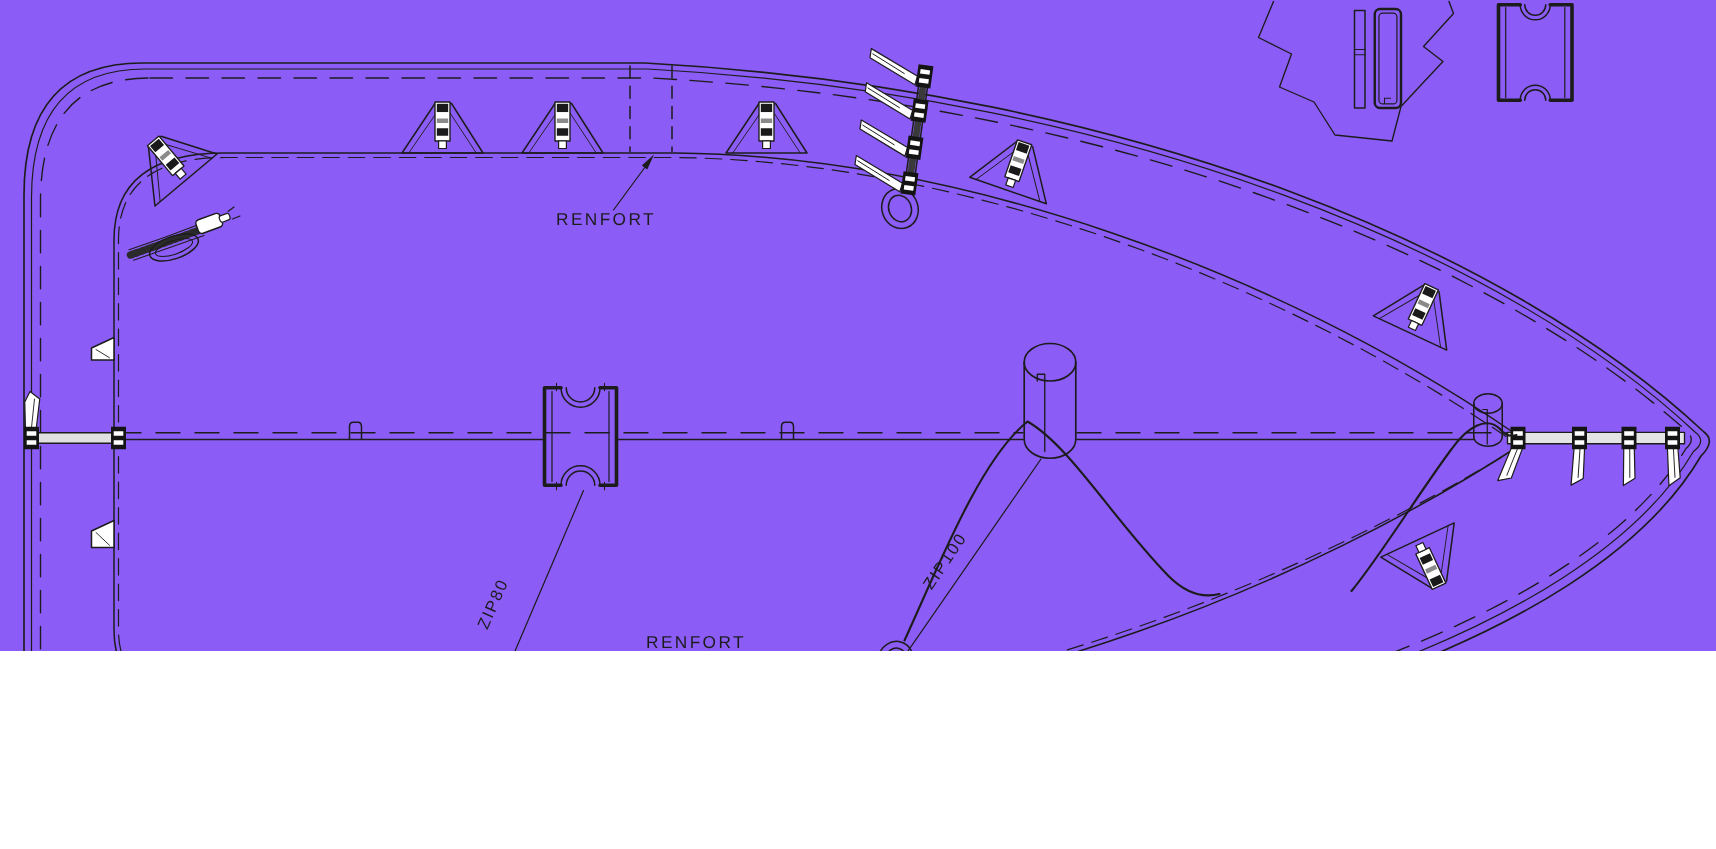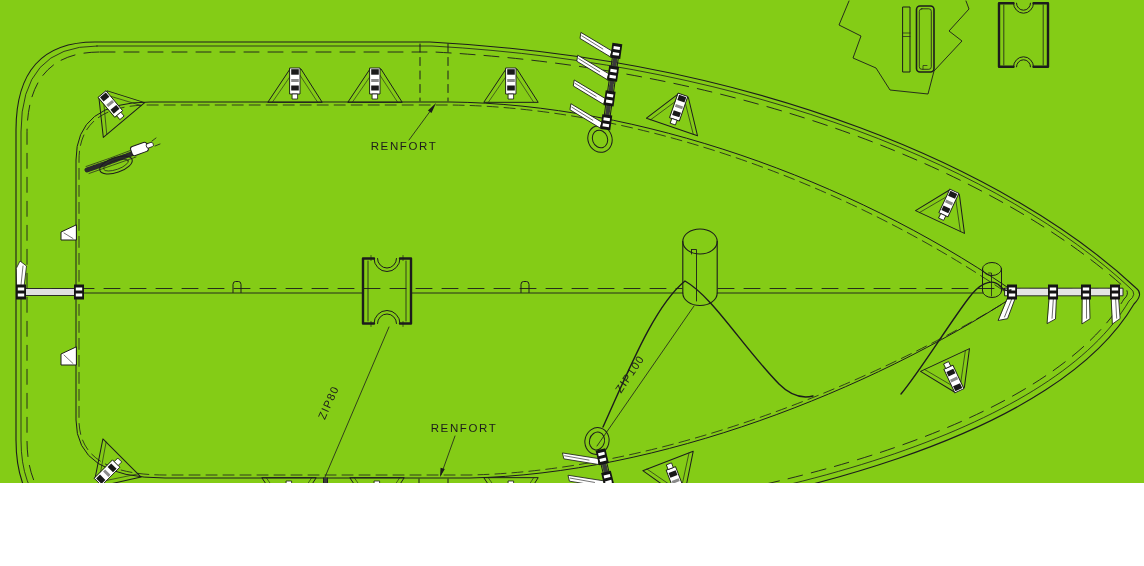--- a/index.html
+++ b/index.html
@@ -1,16 +1,16 @@
 <!DOCTYPE html>
 <html><head>
 <meta charset="utf-8">
 <style>
   html,body{margin:0;padding:0;background:#ffffff;}
-  .canvas-wrap{width:1144px;height:483px;background:#84cc16;overflow:hidden;}
+  .canvas-wrap{width:1144px;height:434px;background:#8b5cf6;overflow:hidden;}
   .cad-text{font:11.5px "Liberation Sans", sans-serif;letter-spacing:1.6px;fill:#1c1c1c;stroke:none;}
   .cad-text-rot{font:11px "Liberation Sans", sans-serif;letter-spacing:1.2px;fill:#1c1c1c;stroke:none;}
 </style>
 </head>
 <body>
 
 <div class="canvas-wrap">
 <svg id="drawing-svg" width="1144" height="566" viewBox="0 0 1144 566" xmlns="http://www.w3.org/2000/svg">
 
   <defs>

